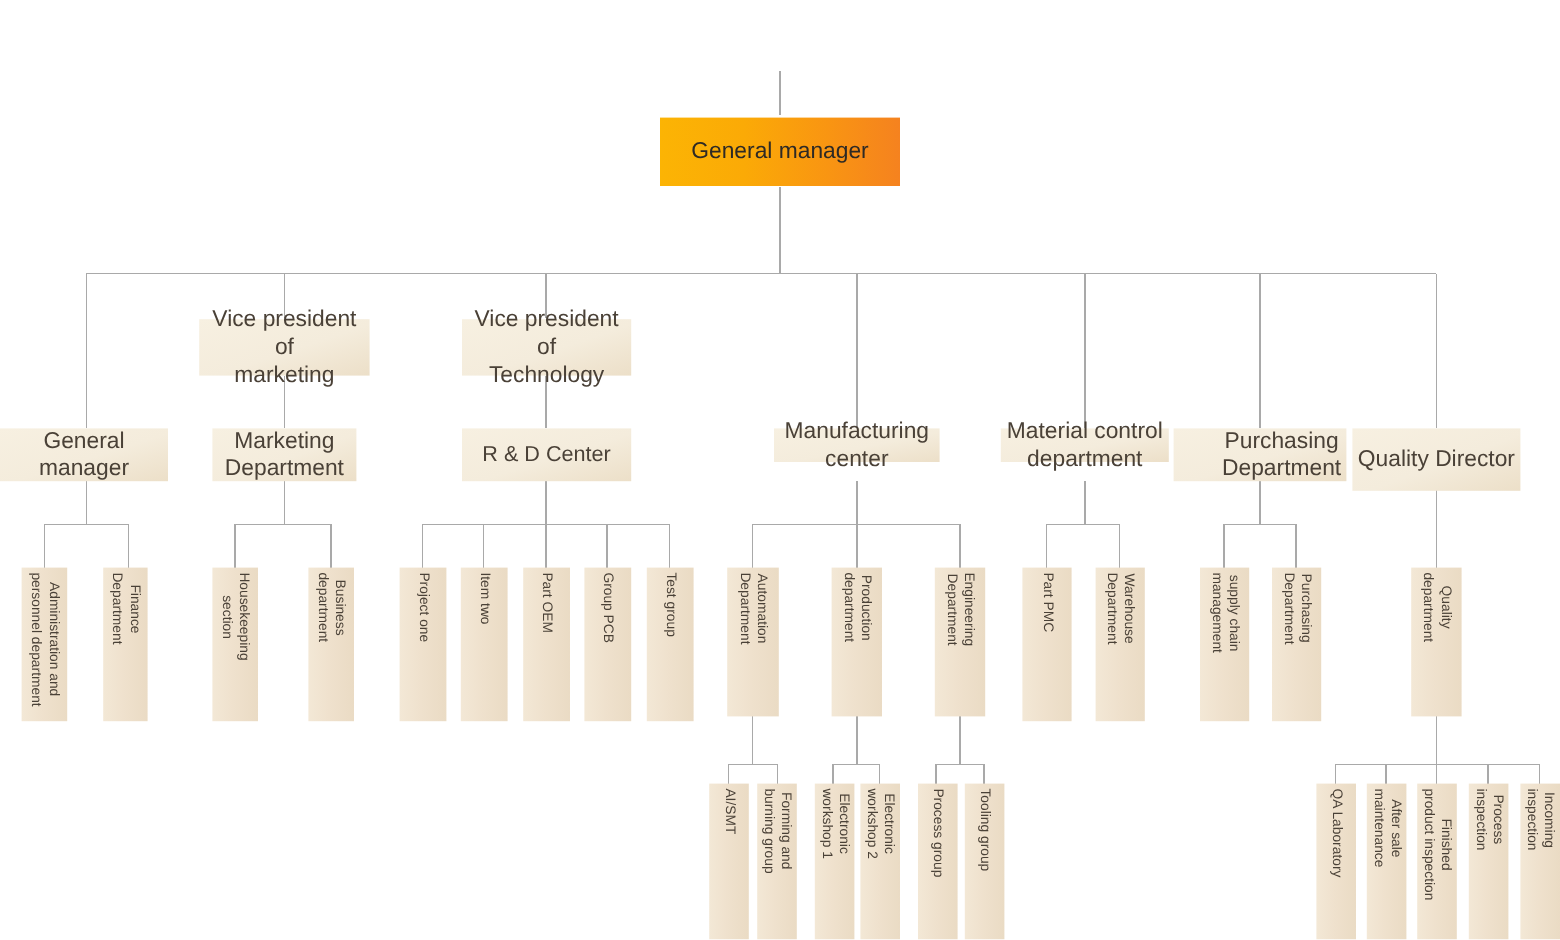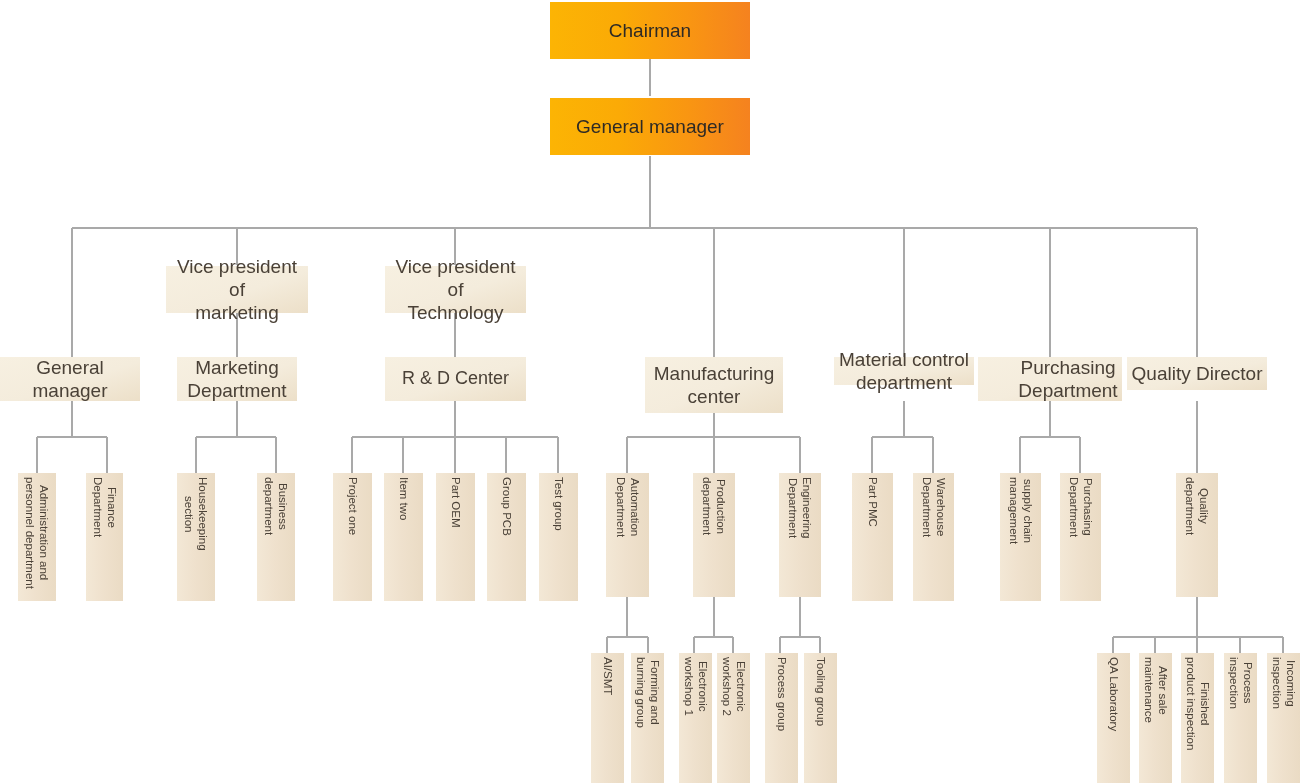--- a/index.html
+++ b/index.html
@@ -155,23 +155,20 @@
       <path d="M1197,597 L1197,637"></path>
       <path d="M1113,637 L1283,637"></path>
       <path d="M1113,637 L1113,653"></path>
       <path d="M1155,637 L1155,653"></path>
       <path d="M1197,637 L1197,653"></path>
       <path d="M1240,637 L1240,653"></path>
       <path d="M1283,637 L1283,653"></path>
     </g>
   </svg>
 
-  <div class="node exec" style="left:550px; top:2px; width:200px; height:57px;">
-    <span class="lbl">Chairman</span>
-  </div>
 
   <div class="node exec" style="left:550px; top:98px; width:200px; height:57px;">
     <span class="lbl">General manager</span>
   </div>
 
   <div class="node beige" style="left:166px; top:266px; width:142px; height:47px; white-space:pre-line;">
     <span class="lbl">Vice president of
 marketing</span>
   </div>
 
@@ -186,35 +183,35 @@
 
   <div class="node beige" style="left:177px; top:357px; width:120px; height:44px; white-space:pre-line;">
     <span class="lbl">Marketing
 Department</span>
   </div>
 
   <div class="node beige big" style="left:385px; top:357px; width:141px; height:44px; white-space:pre-line;">
     <span class="lbl">R &amp; D Center</span>
   </div>
 
-  <div class="node beige" style="left:645px; top:357px; width:138px; height:56px; white-space:pre-line;">
+  <div class="node beige" style="left:645px; top:357px; width:138px; height:28px; white-space:pre-line;">
     <span class="lbl">Manufacturing center</span>
   </div>
 
   <div class="node beige" style="left:834px; top:357px; width:140px; height:28px; white-space:pre-line;">
     <span class="lbl">Material control
 department</span>
   </div>
 
   <div class="node beige" style="left:978px; top:357px; width:144px; height:44px; white-space:pre-line;padding-left:36px;">
     <span class="lbl">Purchasing
 Department</span>
   </div>
 
-  <div class="node beige" style="left:1127px; top:357px; width:140px; height:33px; white-space:pre-line;">
+  <div class="node beige" style="left:1127px; top:357px; width:140px; height:52px; white-space:pre-line;">
     <span class="lbl">Quality Director</span>
   </div>
 
   <div class="node tan vert" style="left:18px; top:473px; width:38px; height:128px;">
     <span class="lbl">Administration and
 personnel department</span>
   </div>
 
   <div class="node tan vert" style="left:86px; top:473px; width:37px; height:128px;">
     <span class="lbl">Finance

